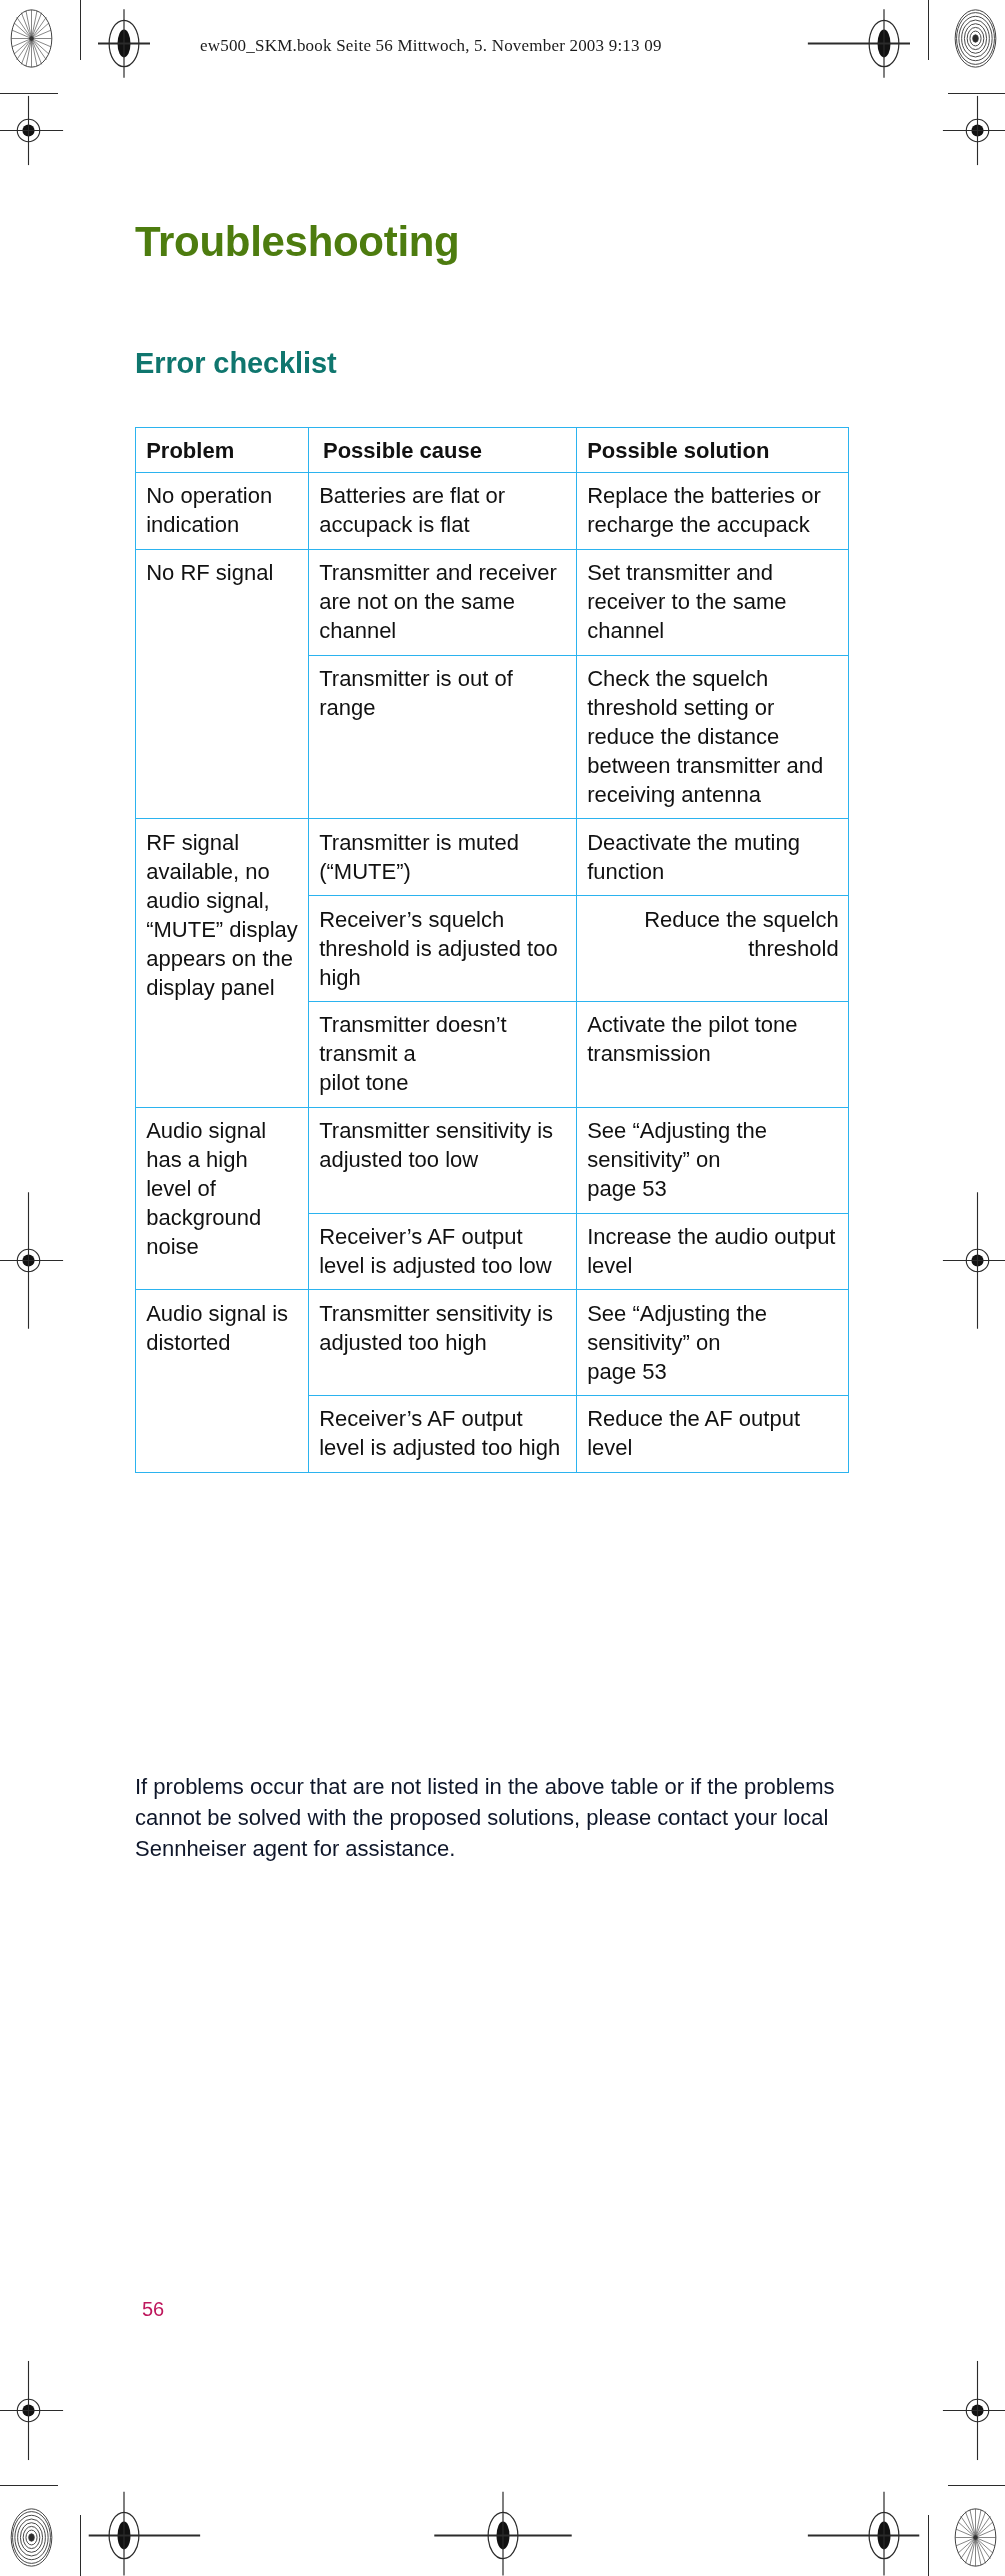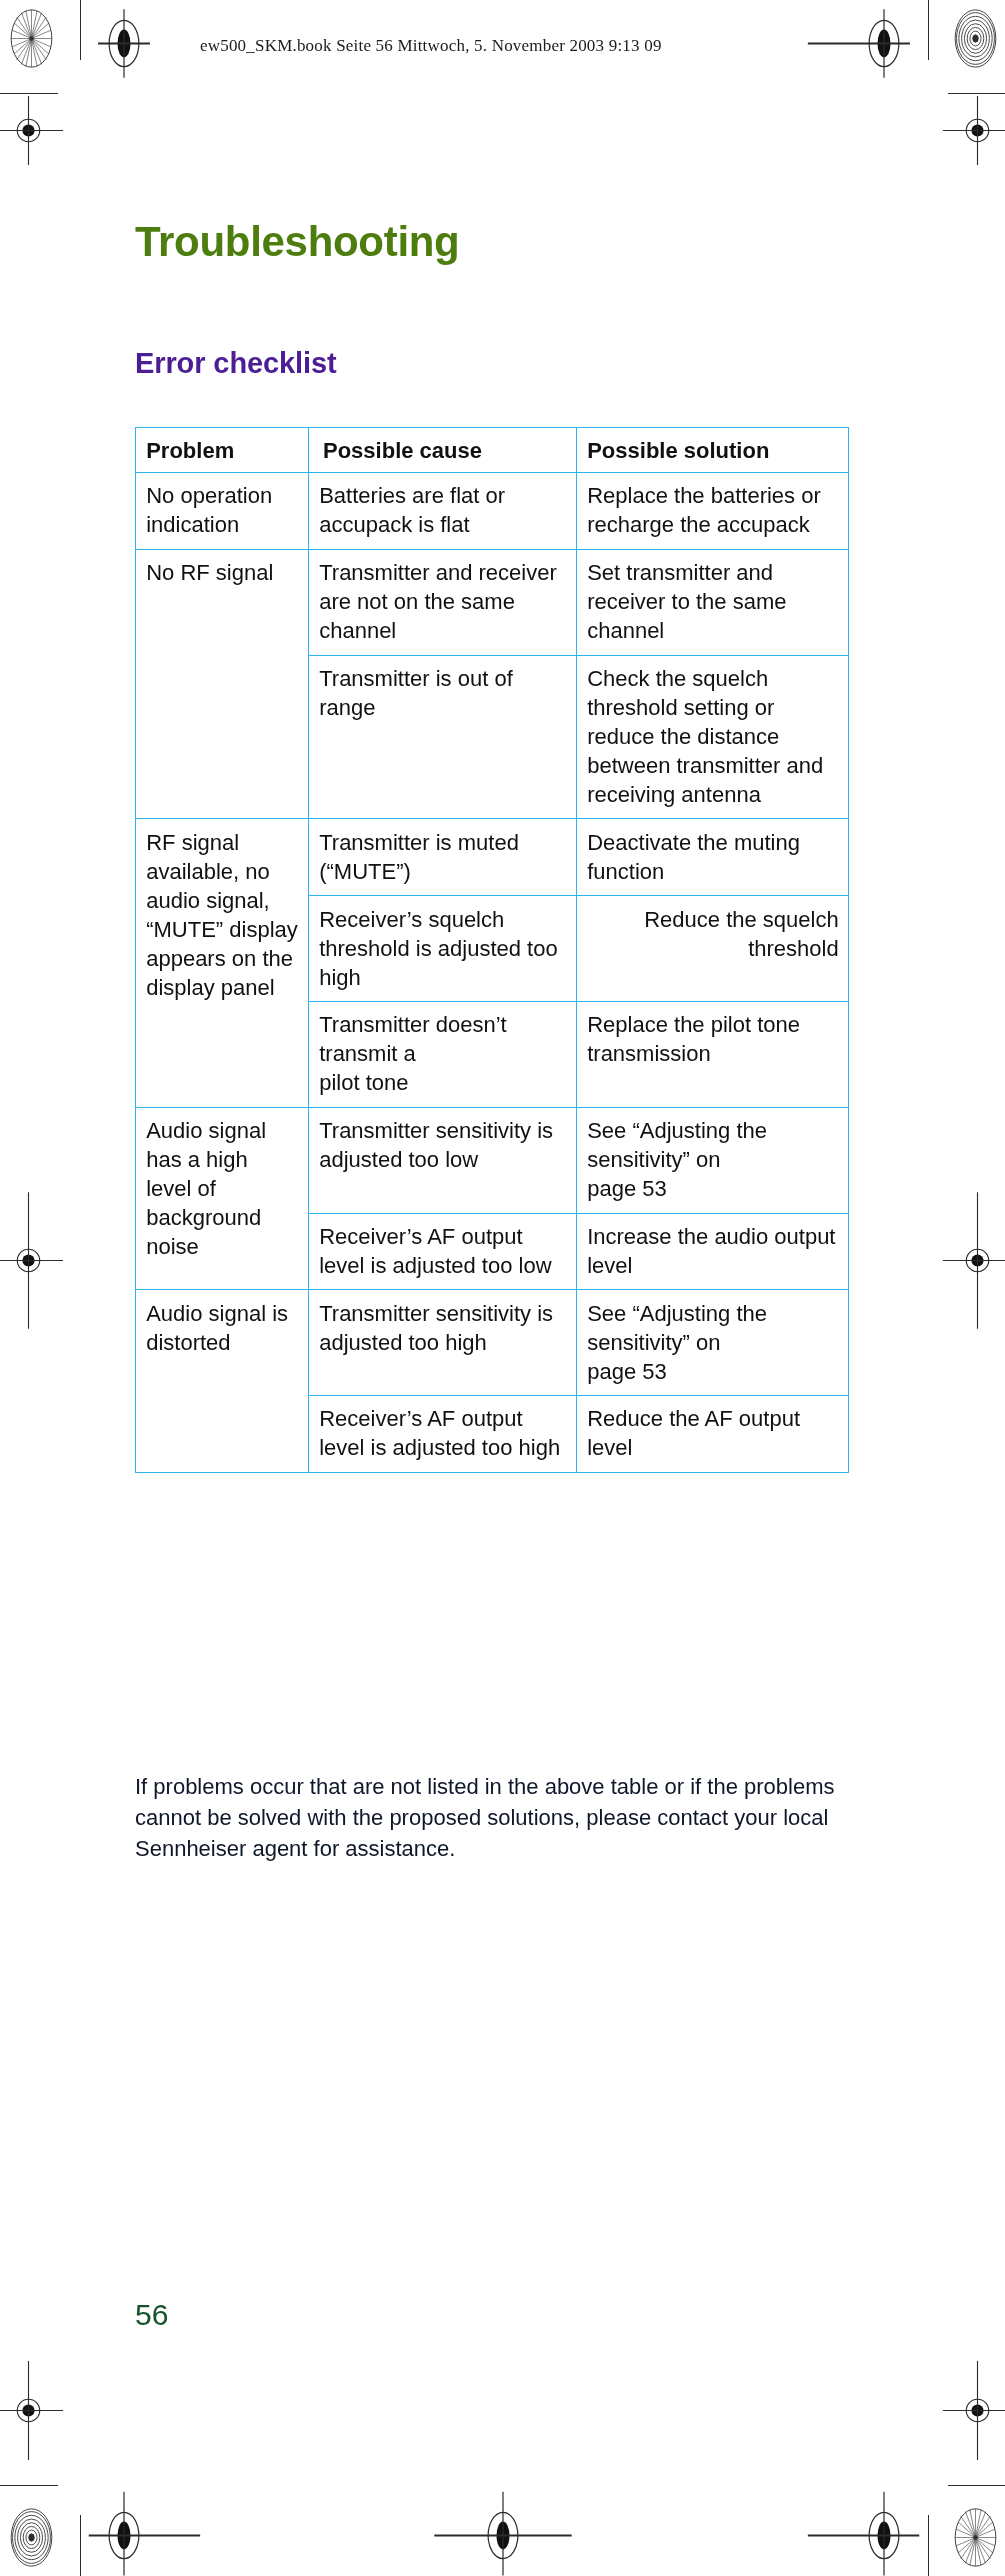--- a/index.html
+++ b/index.html
@@ -79,21 +79,21 @@
   }
 
   h2.section-title {
     margin: 0;
     position: absolute;
     left: 0;
     top: 347px;
     font-size: 29px;
     font-weight: 600;
     letter-spacing: -0.1px;
-    color: #4c1d95;
+    color: #0f766e;
   }
 
   table.checklist {
     position: absolute;
     left: 0;
     top: 427px;
     width: 713px;
     border-collapse: collapse;
     table-layout: fixed;
   }
@@ -123,24 +123,24 @@
     top: 1771px;
     width: 736px;
     font-size: 22px;
     line-height: 1.42;
     color: #0f172a;
   }
   .closing p { margin: 0; }
 
   .folio {
     position: absolute;
-    left: 0;
+    left: 7px;
     top: 2298px;
-    font-size: 30px;
-    color: #14532d;
+    font-size: 20px;
+    color: #be185d;
   }
 </style>
 </head>
 <body>
 
 <div class="marks">
 
   <div class="halftone" style="left:7.5px; top:7.5px;">
     <svg viewBox="0 0 50 66" width="47" height="61" aria-hidden="true">
       <ellipse cx="25" cy="33" rx="22" ry="31" fill="none" stroke="#333" stroke-width="1"></ellipse>
@@ -381,21 +381,21 @@
             <td style="white-space: pre-line; border-color: rgb(43, 179, 239);">Transmitter is muted (“MUTE”)</td>
             <td style="white-space: pre-line; border-color: rgb(43, 179, 239);">Deactivate the muting function</td>
           </tr>
           <tr>
             <td style="white-space: pre-line; border-color: rgb(43, 179, 239);">Receiver’s squelch threshold is adjusted too high</td>
             <td style="white-space: pre-line; border-color: rgb(43, 179, 239); text-align: right;">Reduce the squelch threshold</td>
           </tr>
           <tr>
             <td style="white-space: pre-line; border-color: rgb(43, 179, 239);">Transmitter doesn’t transmit a
 pilot tone</td>
-            <td style="white-space: pre-line; border-color: rgb(43, 179, 239);">Replace the pilot tone transmission</td>
+            <td style="white-space: pre-line; border-color: rgb(43, 179, 239);">Activate the pilot tone transmission</td>
           </tr>
           <tr>
             <td rowspan="2" style="border-color: rgb(43, 179, 239);">Audio signal has a high level of background noise</td>
             <td style="white-space: pre-line; border-color: rgb(43, 179, 239);">Transmitter sensitivity is adjusted too low</td>
             <td style="white-space: pre-line; border-color: rgb(43, 179, 239);">See “Adjusting the sensitivity” on
 page 53</td>
           </tr>
           <tr>
             <td style="white-space: pre-line; border-color: rgb(43, 179, 239);">Receiver’s AF output level is adjusted too low</td>
             <td style="white-space: pre-line; border-color: rgb(43, 179, 239);">Increase the audio output level</td>

